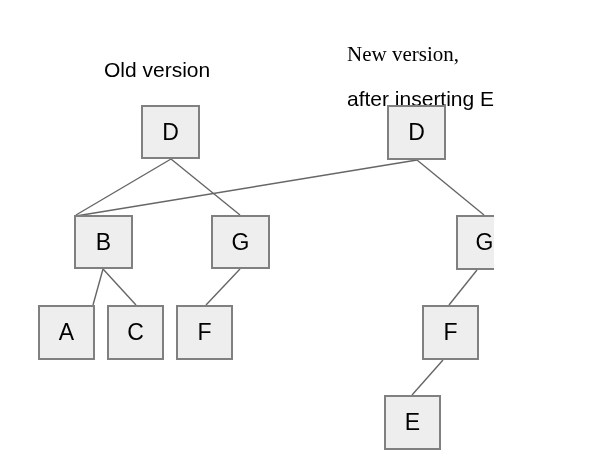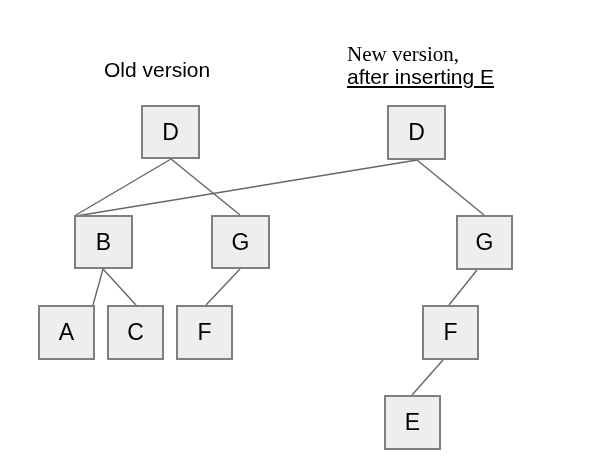--- a/index.html
+++ b/index.html
@@ -10,21 +10,20 @@
   body {
     font-family: "Liberation Sans", sans-serif;
     -webkit-font-smoothing: antialiased;
   }
   #canvas {
     position: relative;
     width: 494px;
     height: 471px;
     background: #ffffff;
     overflow: hidden;
-    padding-left: 24px;
   }
   #edge-layer {
     position: absolute;
     left: 0;
     top: 0;
     width: 601px;
     height: 471px;
     pointer-events: none;
   }
   .caption {
@@ -65,21 +64,21 @@
       <line x1="240" y1="269" x2="206" y2="305" stroke="#666666" stroke-width="1.4"></line>
       <line x1="417" y1="160" x2="484" y2="215" stroke="#666666" stroke-width="1.4"></line>
       <line x1="477" y1="270" x2="449" y2="305" stroke="#666666" stroke-width="1.4"></line>
       <line x1="443" y1="360" x2="412" y2="395" stroke="#666666" stroke-width="1.4"></line>
       <line x1="417" y1="160" x2="76" y2="216" stroke="#666666" stroke-width="1.4"></line>
     </svg>
 
   <div id="caption-layer">
       <div class="caption" style="left: 104px; top: 55px;">Old version</div>
       <div class="caption" style="left: 347px; top: 39px; font-family: Liberation Serif, serif;">New version,</div>
-      <div class="caption" style="left: 347px; top: 62px; text-decoration: underline;">after inserting E</div>
+      <div class="caption" style="left: 347px; top: 84px;">after inserting E</div>
     </div>
 
   <div id="node-layer">
       <div class="node" style="left: 141px; top: 105px; width: 59px; height: 54px; background: rgb(238, 238, 238); border-color: rgb(128, 128, 128); color: rgb(0, 0, 0);">
         <span class="node-label">D</span>
       </div>
       <div class="node" style="left: 74px; top: 215px; width: 59px; height: 54px; background: rgb(238, 238, 238); border-color: rgb(128, 128, 128); color: rgb(0, 0, 0);">
         <span class="node-label">B</span>
       </div>
       <div class="node" style="left: 211px; top: 215px; width: 59px; height: 54px; background: rgb(238, 238, 238); border-color: rgb(128, 128, 128); color: rgb(0, 0, 0);">

